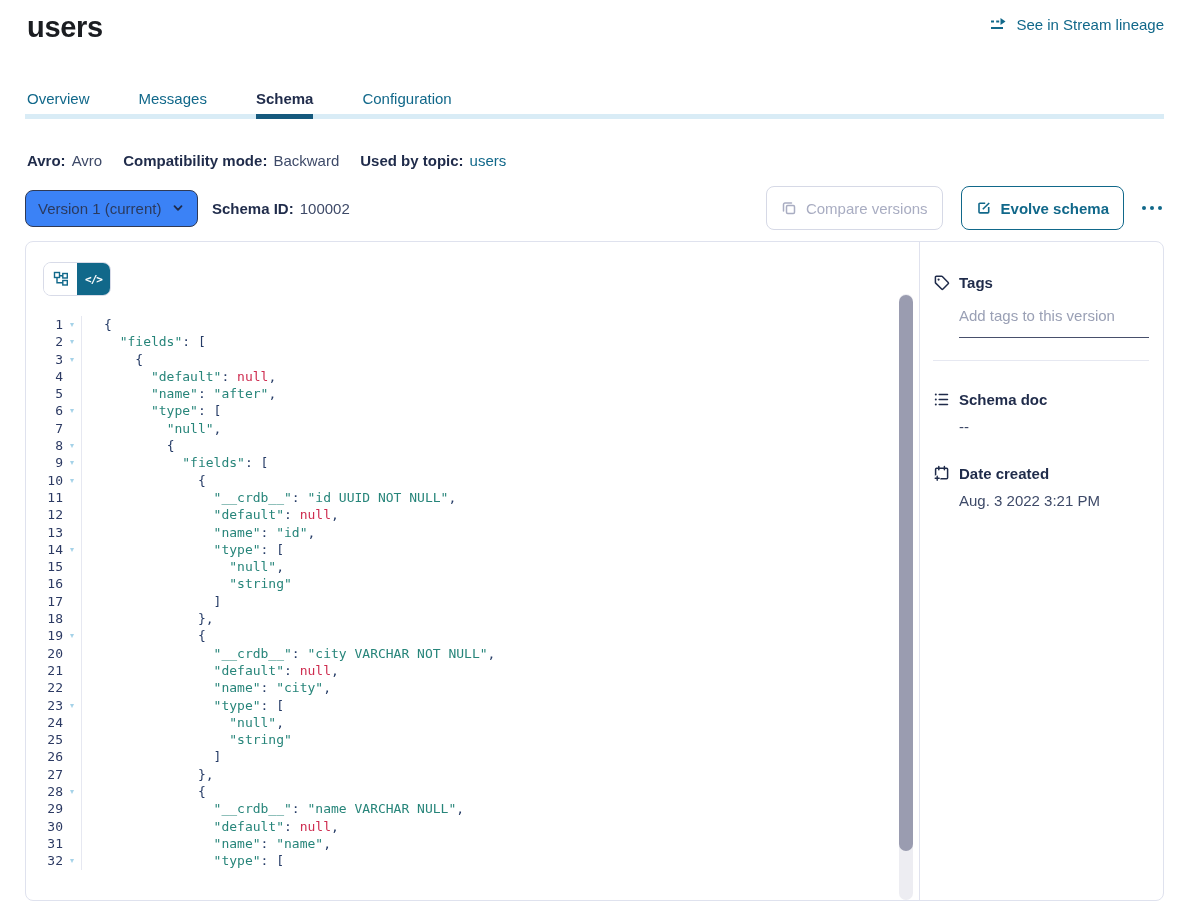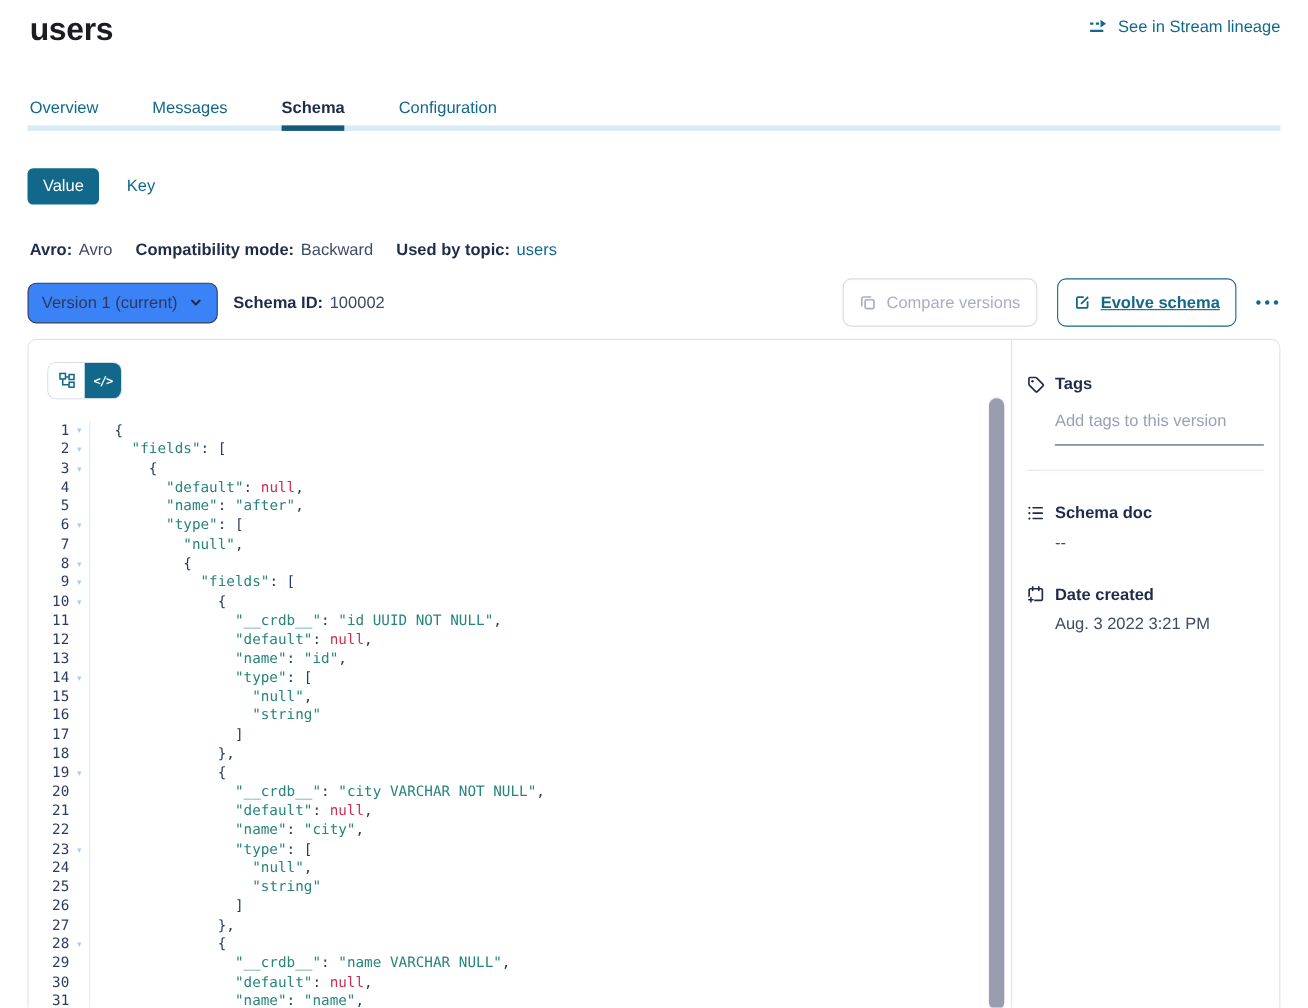--- a/index.html
+++ b/index.html
@@ -38,21 +38,21 @@
   .version-row { margin-top:17px; display:flex; align-items:center; }
   .version-select { width:173px; height:37px; border:1px solid #303a55; border-radius:8px;
     display:flex; align-items:center; justify-content:space-between; padding:0 12px;
     font-size:15px; color:#2b3a5e; cursor:pointer; background:#3b82f6; }
   .schema-id-label { font-weight:700; color:#1f2b4a; font-size:15px; margin-left:14px; }
   .schema-id-value { font-size:15px; color:#3e4a68; margin-left:6px; }
   .right-actions { margin-left:auto; display:flex; align-items:center; }
   .btn { display:flex; align-items:center; gap:9px; height:44px; border-radius:8px;
     background:#fff; font-size:15px; font-family:inherit; cursor:pointer; padding:0 14px; }
   .btn-disabled { border:1px solid #d6d9e6; color:#a9adc2; font-weight:500; cursor:default; }
-  .btn-teal { border:1px solid #11688a; color:#11688a; font-weight:700; margin-left:18px;text-decoration:underline; }
+  .btn-teal { border:1px solid #11688a; color:#11688a; font-weight:700; margin-left:18px; }
   .more-dots { display:flex; gap:4px; margin-left:16px; cursor:pointer; padding:6px 2px; }
   .more-dots i { width:4px; height:4px; border-radius:50%; background:#11688a; display:block; }
 
   
   .main-panel { margin-top:11px; border:1px solid #dfe2ee; border-radius:8px; display:flex;
     height:660px; overflow:hidden; }
   .code-col { flex:1 1 auto; position:relative; padding:20px 0 0 17px; }
   .view-toggle { display:inline-flex; border:1px solid #d8dbe8; border-radius:8px; overflow:hidden; }
   .vt-btn { width:33px; height:32px; display:flex; align-items:center; justify-content:center;
     background:#fff; border:none; cursor:pointer; }
@@ -105,24 +105,20 @@
   </div>
 
   <div class="tabs">
     <div class="tab">Overview</div>
     <div class="tab">Messages</div>
     <div class="tab active">Schema</div>
     <div class="tab">Configuration</div>
     <div class="tabs-bar"></div>
   </div>
 
-  <div class="vk-row">
-    <button class="value-btn">Value</button>
-    <button class="key-btn">Key</button>
-  </div>
 
   <div class="meta-row">
     <span class="meta-label">Avro:</span>
     <span class="meta-value">Avro</span>
     <span class="meta-gap"></span>
     <span class="meta-label">Compatibility mode:</span>
     <span class="meta-value">Backward</span>
     <span class="meta-gap"></span>
     <span class="meta-label">Used by topic:</span>
     <span class="meta-link">users</span>

